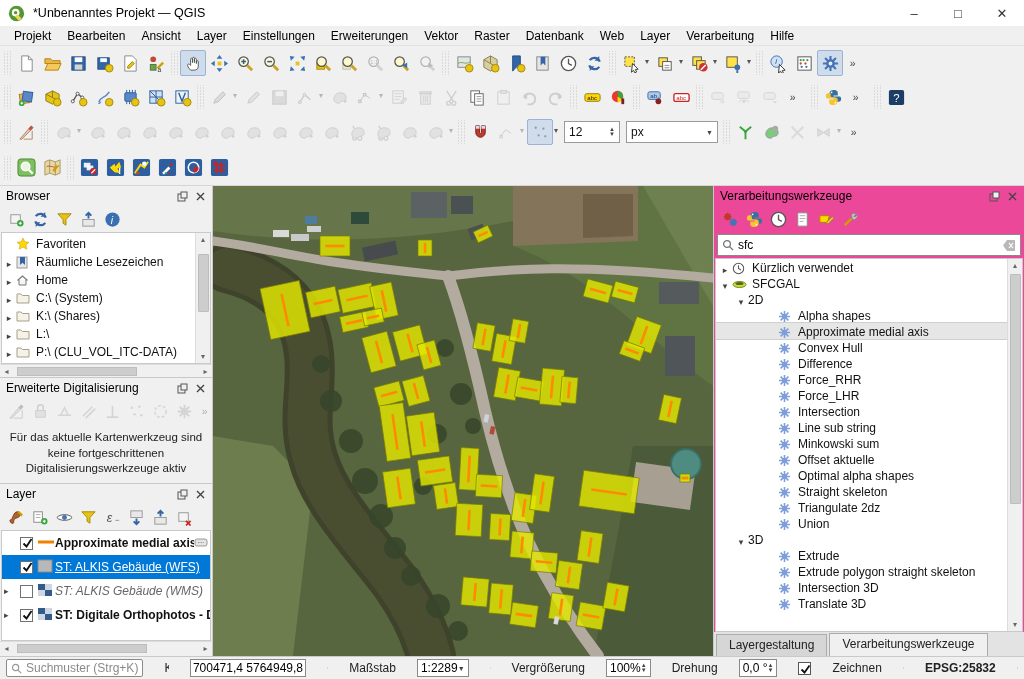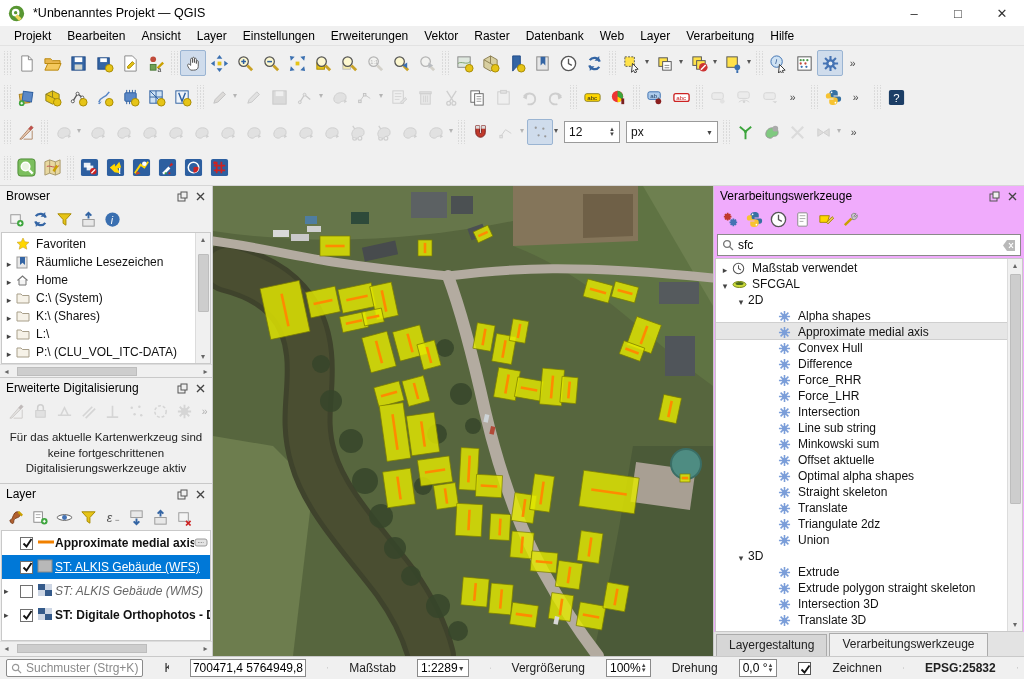--- a/index.html
+++ b/index.html
@@ -45,21 +45,21 @@
   .hscroll .arr { width:13px; font-size:8px; color:#666; text-align:center; }
   .hthumb { height:9px; background:#cdcdcd; border:1px solid #bdbdbd; }
   .digmsg { flex:1; display:flex; align-items:flex-start; justify-content:center; padding:6px 8px; text-align:center; font-size:11.5px; color:#222; line-height:1.35; }
   .layertree { flex:1; background:#fff; border:1px solid #c9c9c9; margin:0 1px; overflow:hidden; }
   .lrow { display:flex; align-items:center; height:24px; padding-left:2px; white-space:nowrap; overflow:hidden; }
   .lrow.sel { background:#0078d7; color:#fff; }
   .cbox { width:13px; height:13px; background:#fff; border:1px solid #707070; margin:0 4px; position:relative; flex:0 0 auto; }
   .cbox svg { position:absolute; left:0; top:-1px; }
   .mapwrap { flex:1; position:relative; background:#4e5c38; overflow:hidden; }
   .mapwrap svg { display:block; width:100%; height:100%; }
-  .rightdock { width:311px; background:#f0abfc; border-left:1px solid #c9c9c9; display:flex; flex-direction:column; }
+  .rightdock { width:311px; background:#ec4899; border-left:1px solid #c9c9c9; display:flex; flex-direction:column; }
   .searchbox { height:22px; margin:2px 3px; background:#fff; border:1px solid #8a8a8a; display:flex; align-items:center; padding:0 4px; }
   .searchbox input { border:none; outline:none; flex:1; font-family:inherit; font-size:12px; margin-left:4px; }
   .ptree { flex:1; background:#fff; border:1px solid #c9c9c9; margin:0 1px; display:flex; overflow:hidden; }
   .ptree .tree { flex:1; }
   .ptree .trow { height:16px; }
   .prow-h { background:#e6e6e6; outline:1px solid #cfcfcf; }
   .tabsrow { height:24px; display:flex; align-items:flex-end; background:#e3e3e3; padding-left:2px; gap:2px; }
   .tab { padding:3px 12px 4px; background:#d6d6d6; border:1px solid #ababab; border-bottom:none; font-size:12px; color:#222; }
   .tab.on { background:#f0f0f0; padding-bottom:5px; }
   .statusbar { height:23px; display:flex; align-items:center; background:#f0f0f0; border-top:1px solid #c9c9c9; padding:0 6px; gap:21px; font-size:12px; color:#222; white-space:nowrap; }
@@ -1483,21 +1483,21 @@
       <div class="tree" id="proc-tree">
           <div class="trow">
             <span style="width:2px;flex:0 0 auto"></span>
             <span class="exp">▸</span>
             <span class="ticon">
               <svg width="13" height="13" viewBox="0 0 14 14">
                 <circle cx="7" cy="7" r="5.6" fill="#fff" stroke="#555" stroke-width="1.1"></circle>
                 <path d="M7 3.5V7l2.6 1.6" stroke="#555" stroke-width="1.1" fill="none"></path>
               </svg>
             </span>
-            <span>Maßstab verwendet</span>
+            <span>Kürzlich verwendet</span>
           </div>
           <div class="trow">
             <span style="width:2px;flex:0 0 auto"></span>
             <span class="exp">▾</span>
             <span class="ticon">
               <svg width="15" height="11" viewBox="0 0 15 11">
                 <ellipse cx="7.5" cy="5.5" rx="6.5" ry="3" fill="#cddc39" stroke="#7a8a1a"></ellipse>
                 <ellipse cx="7.5" cy="4.5" rx="4" ry="1.6" fill="#4c6a1f"></ellipse>
               </svg>
             </span>
@@ -1656,33 +1656,20 @@
             <span class="exp"></span>
             <span class="ticon">
               <svg width="13" height="13" viewBox="0 0 14 14">
                 <g stroke="#7b9ed9" stroke-width="1.7">
                   <path d="M7 1v12M1 7h12M2.8 2.8l8.4 8.4M11.2 2.8L2.8 11.2"></path>
                 </g>
                 <circle cx="7" cy="7" r="2.6" fill="#7b9ed9"></circle>
               </svg>
             </span>
             <span>Straight skeleton</span>
-          </div>
-          <div class="trow">
-            <span style="width:48px;flex:0 0 auto"></span>
-            <span class="exp"></span>
-            <span class="ticon">
-              <svg width="13" height="13" viewBox="0 0 14 14">
-                <g stroke="#7b9ed9" stroke-width="1.7">
-                  <path d="M7 1v12M1 7h12M2.8 2.8l8.4 8.4M11.2 2.8L2.8 11.2"></path>
-                </g>
-                <circle cx="7" cy="7" r="2.6" fill="#7b9ed9"></circle>
-              </svg>
-            </span>
-            <span>Translate</span>
           </div>
           <div class="trow">
             <span style="width:48px;flex:0 0 auto"></span>
             <span class="exp"></span>
             <span class="ticon">
               <svg width="13" height="13" viewBox="0 0 14 14">
                 <g stroke="#7b9ed9" stroke-width="1.7">
                   <path d="M7 1v12M1 7h12M2.8 2.8l8.4 8.4M11.2 2.8L2.8 11.2"></path>
                 </g>
                 <circle cx="7" cy="7" r="2.6" fill="#7b9ed9"></circle>

